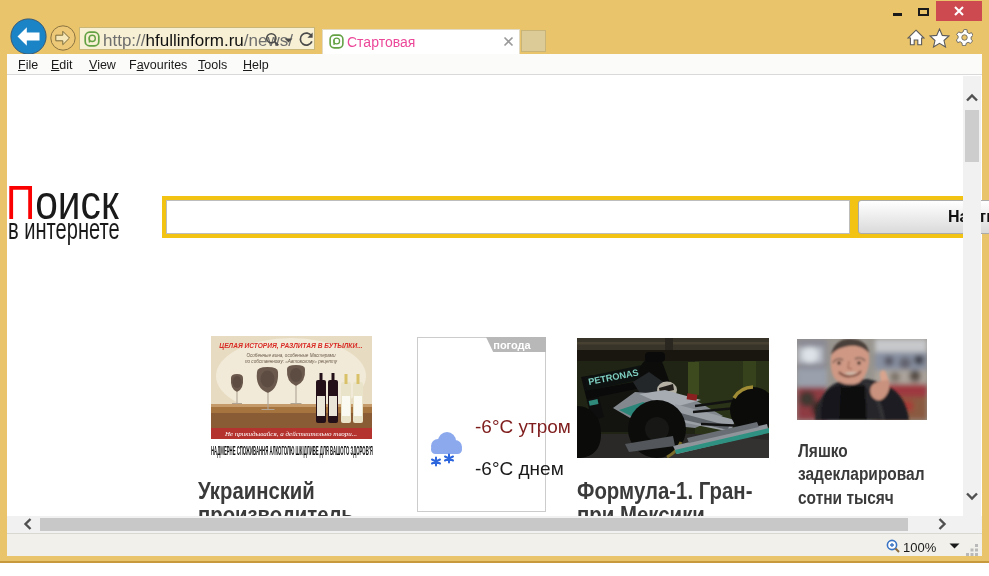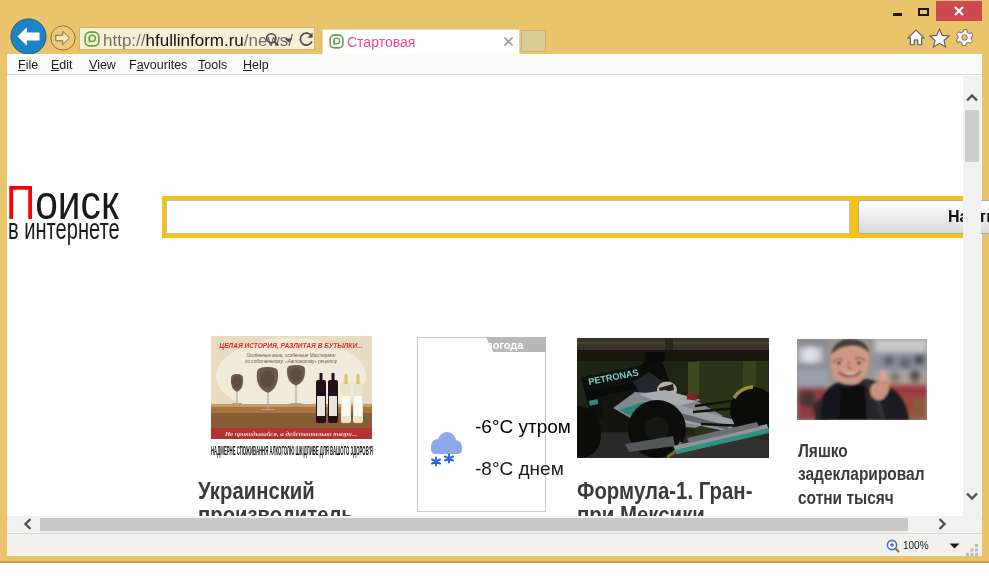--- a/index.html
+++ b/index.html
@@ -132,35 +132,35 @@
 </g>
 <text x="80" y="100" font-size="7" font-style="italic" fill="#fff" text-anchor="middle" font-family="Liberation Serif">Не прикидывайся, а действительно твори...</text>
 </svg>
 <div class="abs" style="left:211px;top:443px">
     <div style="font-size:13px;font-weight:bold;color:#111;white-space:nowrap;transform:scaleX(0.328);transform-origin:0 0">НАДМЕРНЕ СПОЖИВАННЯ АЛКОГОЛЮ ШКІДЛИВЕ ДЛЯ ВАШОГО ЗДОРОВ'Я</div>
   </div>
 <div class="abs" style="left:198px;top:479px;font-size:24px;font-weight:bold;color:#3a3a3a;line-height:24px;transform:scaleX(0.845);transform-origin:0 0;white-space:nowrap">Украинский<br>производитель</div>
 
 <div class="abs" style="left:417px;top:337px;width:129px;height:175px;background:#fff;border:1px solid #CCC"></div>
 <div class="abs" style="left:486px;top:337px;width:60px;height:15px;background:#B8B8B8;clip-path:polygon(0 0,100% 0,100% 100%,12% 100%);"></div>
-<div class="abs" style="left:486px;top:339px;width:56px;font-size:11px;font-weight:bold;color:#fff;text-align:left;padding-right:4px">погода</div>
+<div class="abs" style="left:486px;top:339px;width:56px;font-size:11px;font-weight:bold;color:#fff;text-align:center;padding-right:4px">погода</div>
 <svg class="abs" style="left:425px;top:429px" width="40" height="42" viewBox="0 0 40 42">
 <g fill="#8CA9EE">
 <circle cx="13" cy="17" r="7"></circle>
 <circle cx="22" cy="12" r="9"></circle>
 <circle cx="30" cy="18" r="7"></circle>
 <rect x="6" y="16" width="31" height="9" rx="4.5"></rect>
 </g>
 <g stroke="#2E66DE" stroke-width="2" stroke-linecap="round">
 <path d="M11 28.5 L11 36.5 M7 30.5 L15 34.5 M15 30.5 L7 34.5"></path>
 <path d="M24 25.5 L24 33.5 M20 27.5 L28 31.5 M28 27.5 L20 31.5"></path>
 </g>
 </svg>
-<div class="abs" style="left:475px;top:416px;font-size:19px;color:#000000">-6°С утром</div>
-<div class="abs" style="left:475px;top:458px;font-size:19px;color:#1a1a1a">-8°С днем</div>
+<div class="abs" style="left:475px;top:416px;font-size:19px;color:#7f1d1d">-6°С утром</div>
+<div class="abs" style="left:475px;top:458px;font-size:19px;color:#1a1a1a">-6°С днем</div>
 
 <svg class="abs" style="left:577px;top:338px" width="192" height="120" viewBox="0 0 192 120">
 <rect width="192" height="120" fill="#1f2414"></rect>
 <rect width="192" height="12" fill="#38342a"></rect>
 <rect y="4" width="192" height="2.5" fill="#474131"></rect>
 <rect x="88" width="8" height="12" fill="#2a2720"></rect>
 <rect y="12" width="192" height="11" fill="#18160f"></rect>
 <rect x="118" y="23" width="74" height="73" fill="#2a3317"></rect>
 <rect x="111" y="24" width="11" height="33" fill="#3d4a1d"></rect>
 <rect x="166" y="23" width="13" height="48" fill="#36421b"></rect>
@@ -280,21 +280,21 @@
 <svg class="abs" style="left:936px;top:518px" width="12" height="12" viewBox="0 0 12 12">
     <path d="M3.5 1 L8.5 6 L3.5 11" fill="none" stroke="#505050" stroke-width="2.4"></path>
   </svg>
 
 <div class="abs" style="left:7px;top:533px;width:975px;height:23px;background:#F1F0EB;border-top:1px solid #D8D8D0"></div>
 <svg class="abs" style="left:886px;top:539px" width="14" height="14" viewBox="0 0 14 14">
 <circle cx="6" cy="6" r="4.6" fill="#fff" stroke="#3A74C4" stroke-width="1.6"></circle>
 <path d="M6 4 L6 8 M4 6 L8 6" stroke="#3A74C4" stroke-width="1.3"></path>
 <path d="M9.5 9.5 L13 13" stroke="#8a6a3a" stroke-width="2"></path>
 </svg>
-<div class="abs" style="left:903px;top:540px;font-size:10px;color:#1a1a1a">100%</div>
+<div class="abs" style="left:903px;top:540px;font-size:13px;color:#1a1a1a">100%</div>
 <svg class="abs" style="left:949px;top:543px" width="11" height="6" viewBox="0 0 11 6">
     <path d="M0.5 0.5 L10.5 0.5 L5.5 5.5 Z" fill="#1a1a1a"></path>
   </svg>
 <svg class="abs" style="left:966px;top:544px" width="14" height="13" viewBox="0 0 14 13">
 <g fill="#B9B9B9">
       <rect x="9" y="0" width="3" height="3"></rect>
       <rect x="4.5" y="4.5" width="3" height="3"></rect>
       <rect x="9" y="4.5" width="3" height="3"></rect>
       <rect x="0" y="9" width="3" height="3"></rect>
       <rect x="4.5" y="9" width="3" height="3"></rect>

